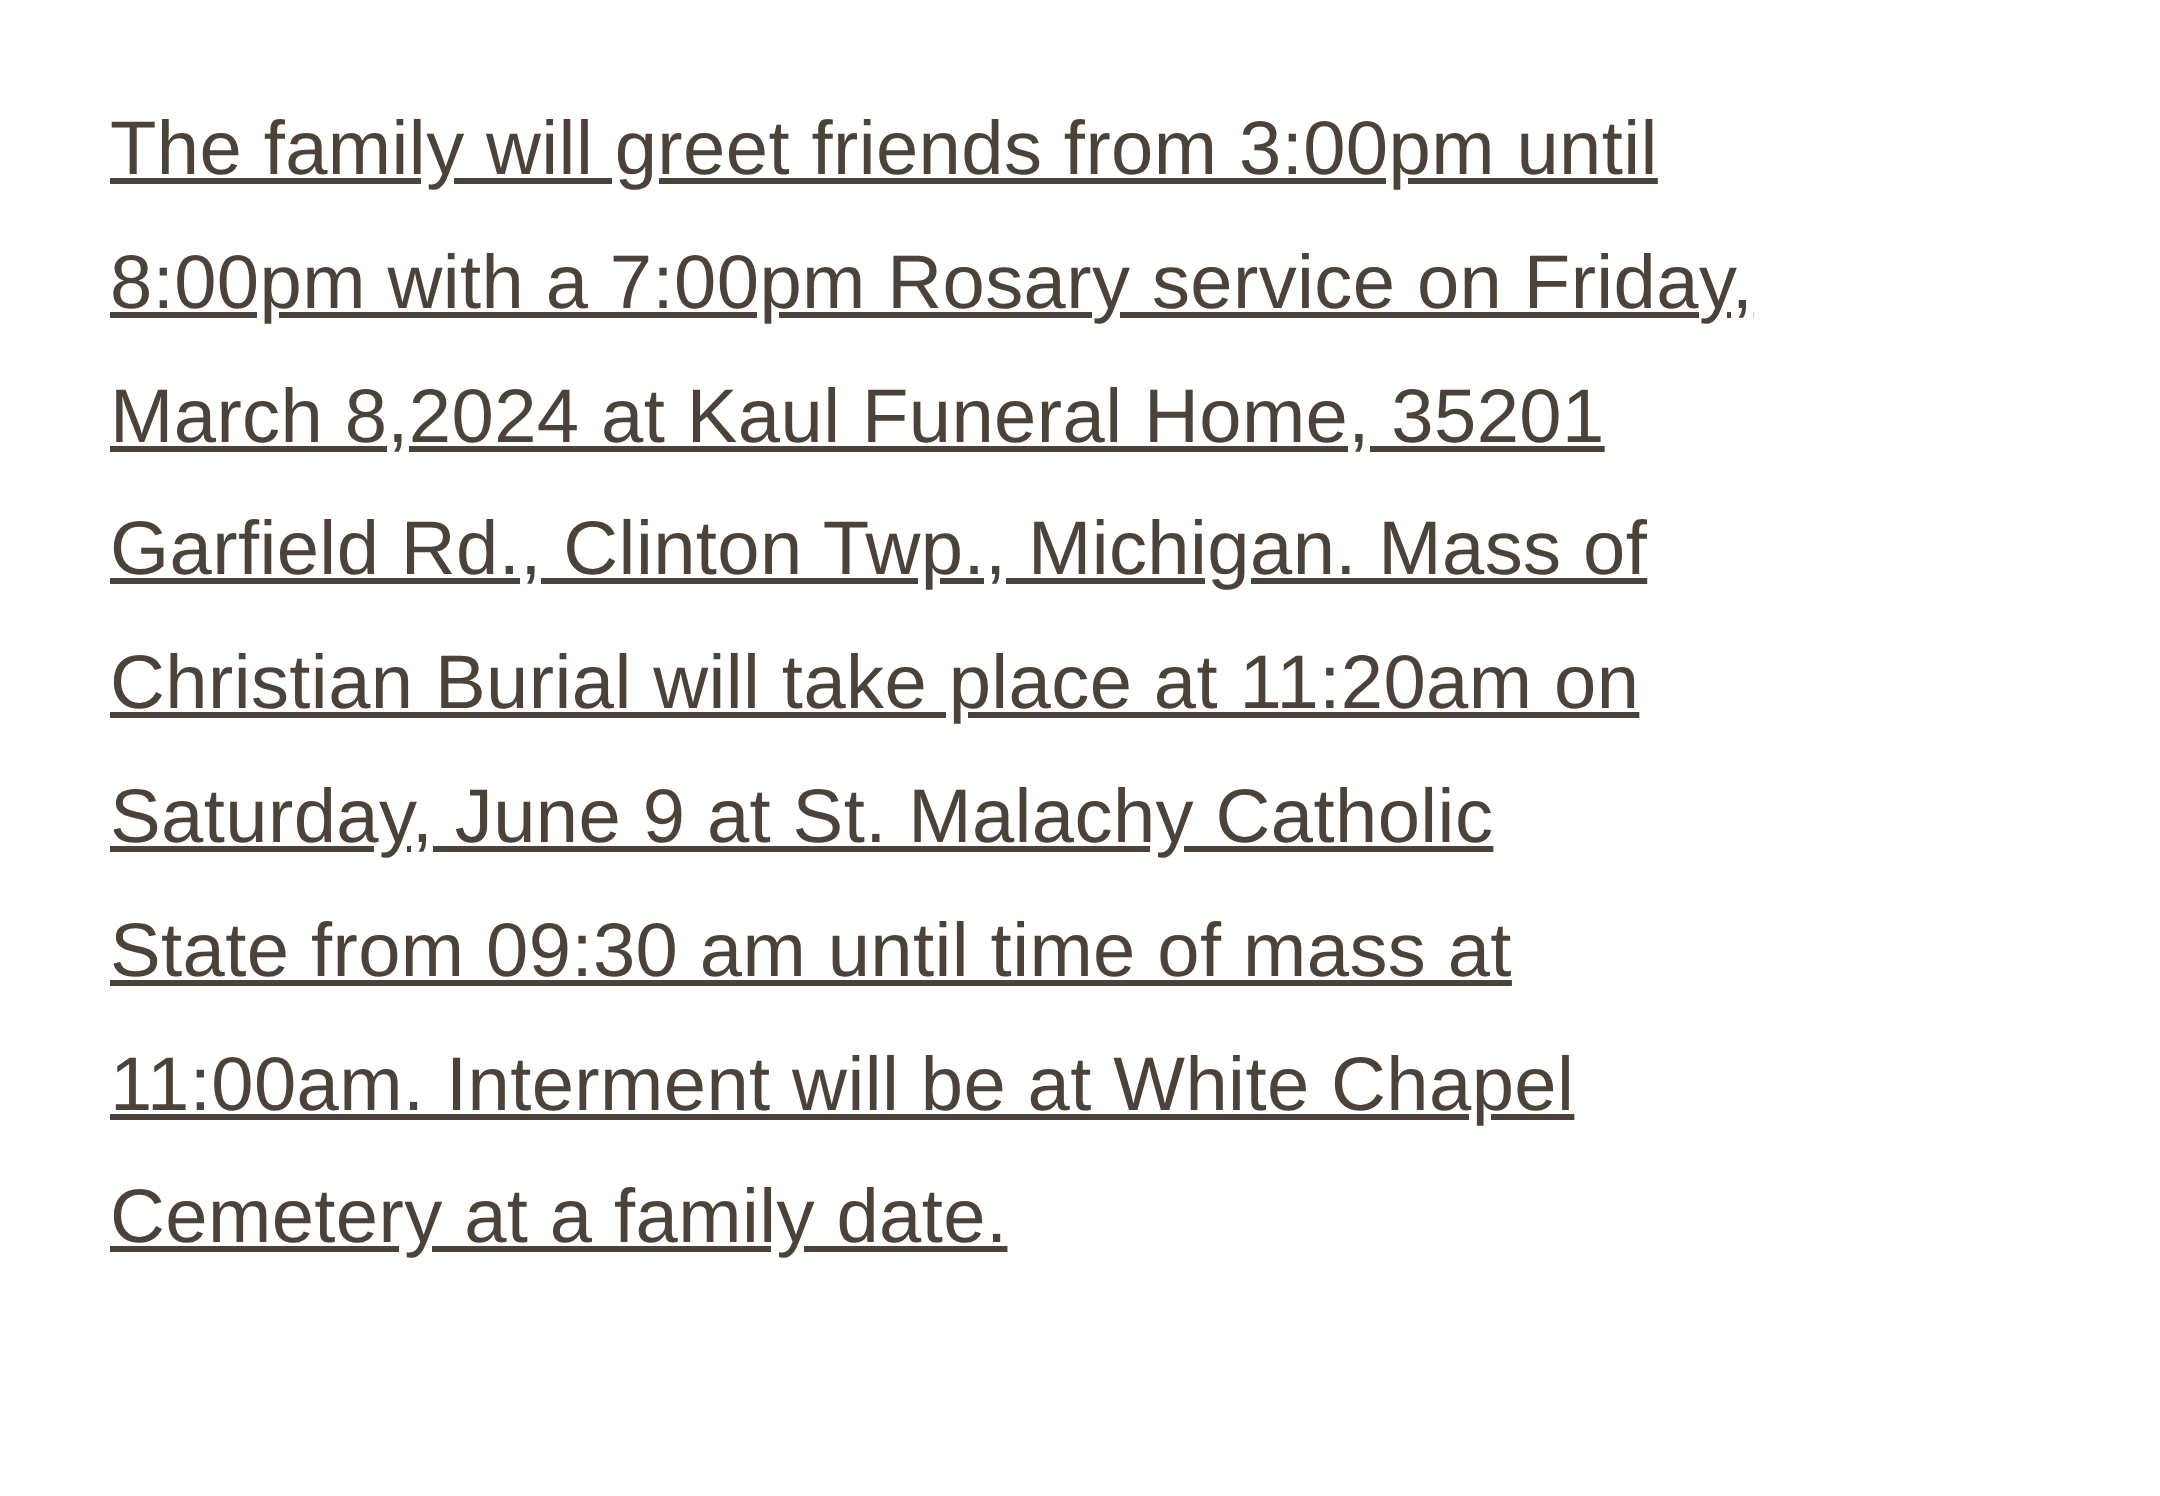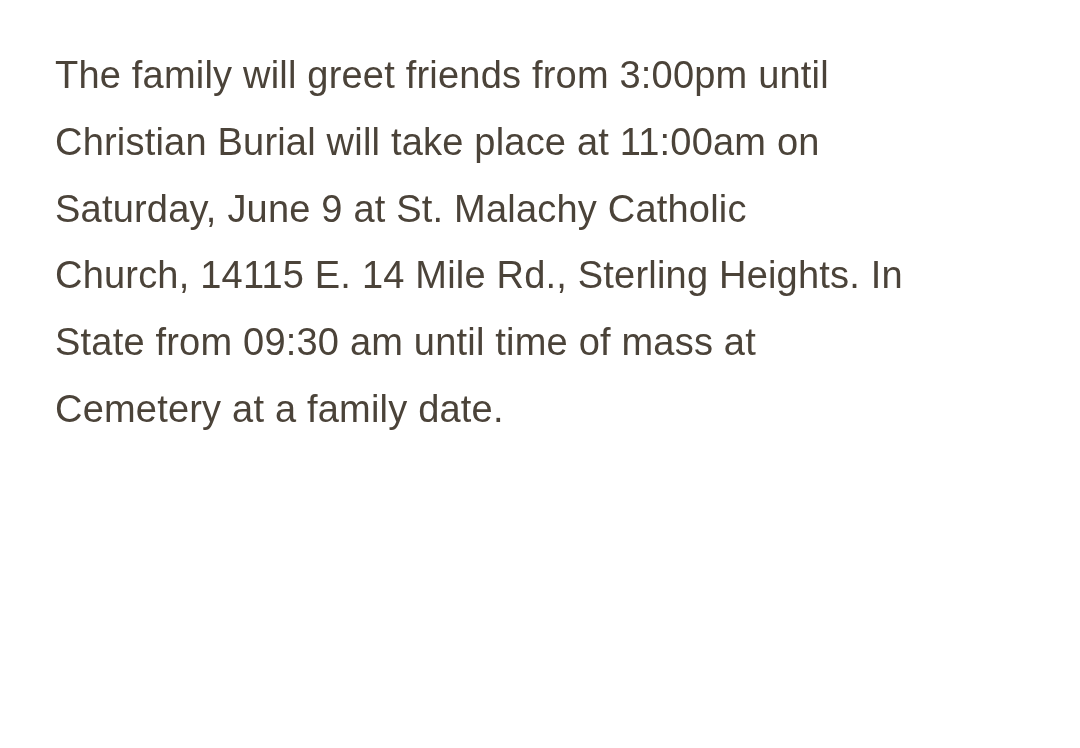--- a/index.html
+++ b/index.html
@@ -16,25 +16,29 @@
   .obituary-text {
     padding: 42px 20px 0 55px;
     color: #4b4339;
     font-size: 38px;
     line-height: 66.8px;
     font-weight: 400;
     letter-spacing: 0.2px;
   }
   .text-line {
     white-space: nowrap;
+    text-decoration: underline;
   }
 </style>
 </head>
 <body>
 
 <div class="obituary-text">
   <div class="text-line">The family will greet friends from 3:00pm until</div>
-  <div class="text-line">Christian Burial will take place at 11:00am on</div>
+  <div class="text-line">8:00pm with a 7:00pm Rosary service on Friday,</div>
+  <div class="text-line">March 8,2024 at Kaul Funeral Home, 35201</div>
+  <div class="text-line">Garfield Rd., Clinton Twp., Michigan. Mass of</div>
+  <div class="text-line">Christian Burial will take place at 11:20am on</div>
   <div class="text-line">Saturday, June 9 at St. Malachy Catholic</div>
-  <div class="text-line">Church, 14115 E. 14 Mile Rd., Sterling Heights. In</div>
   <div class="text-line">State from 09:30 am until time of mass at</div>
+  <div class="text-line">11:00am. Interment will be at White Chapel</div>
   <div class="text-line">Cemetery at a family date.</div>
 </div>
 
 </body></html>

